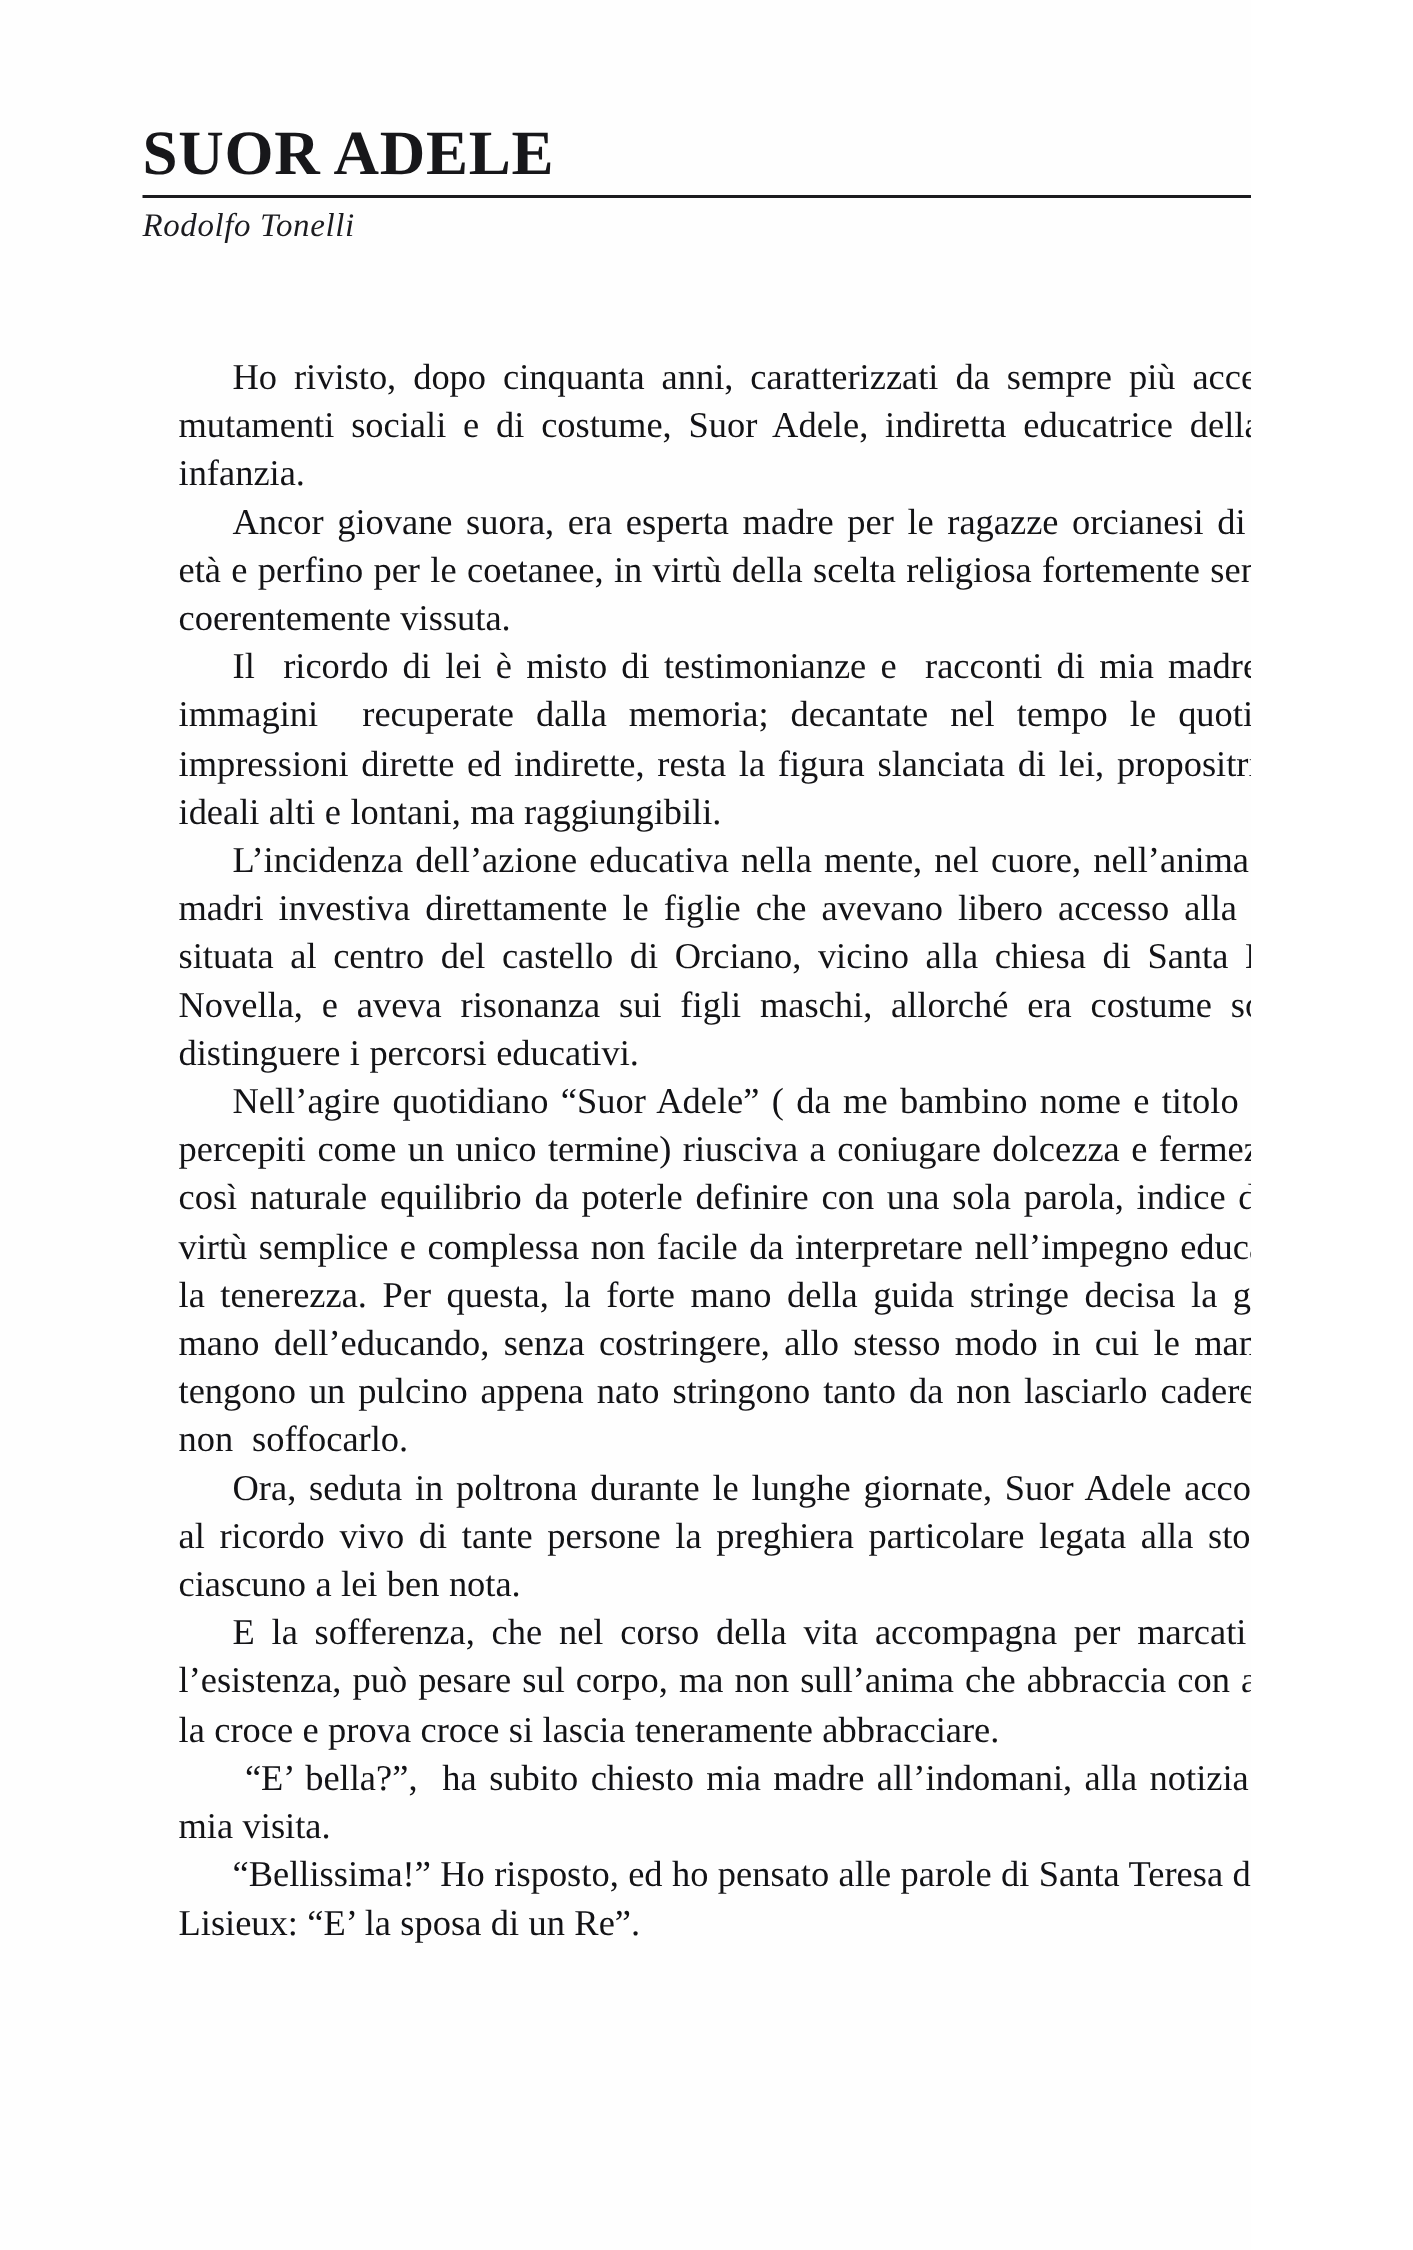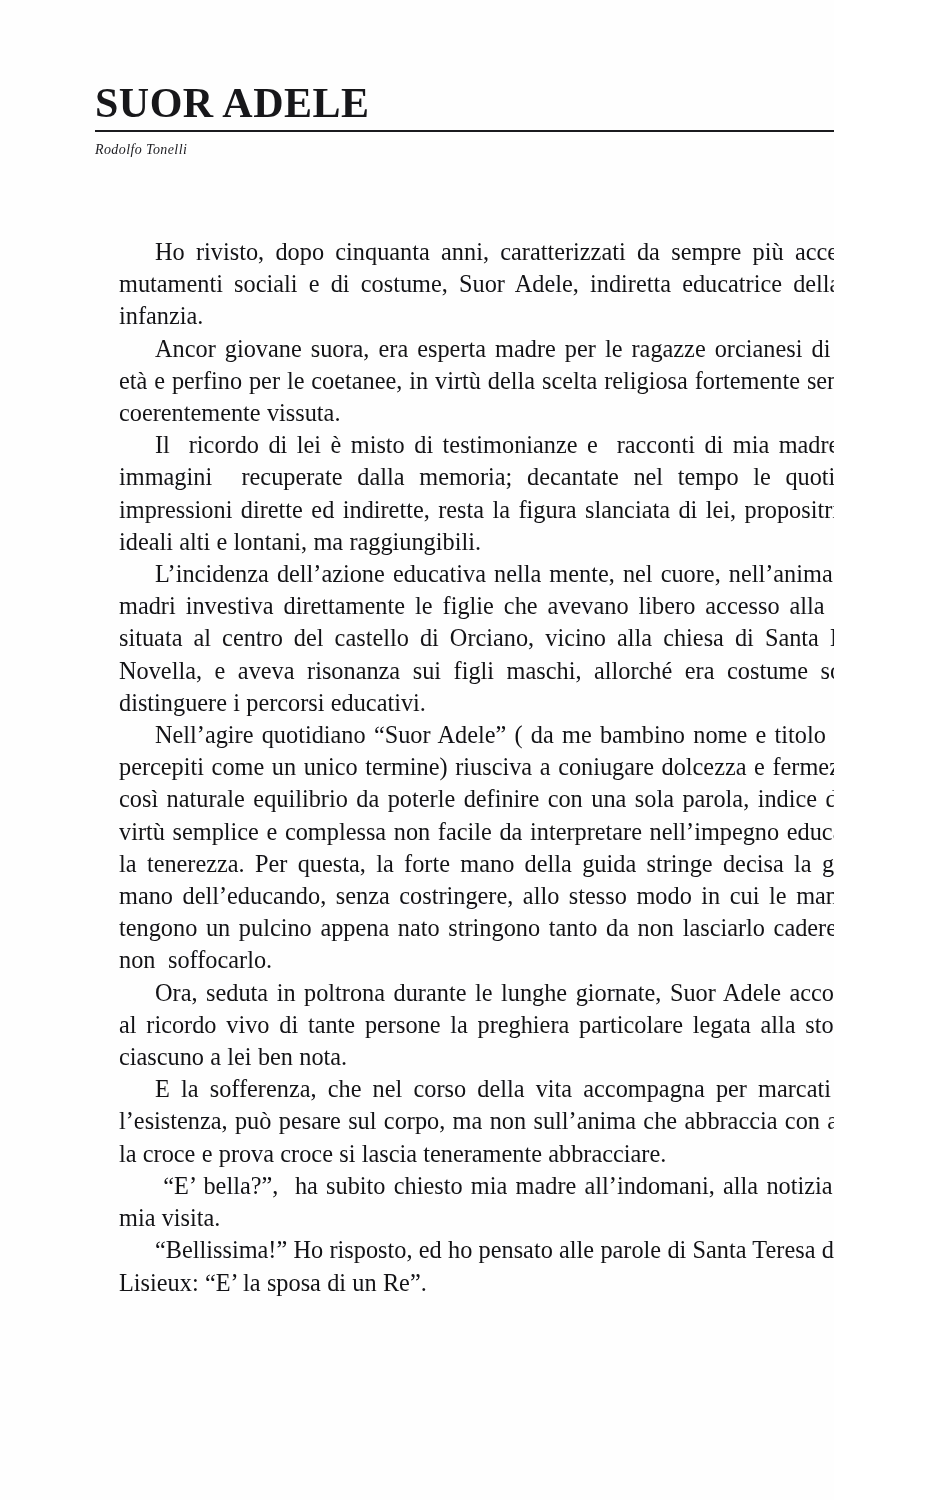--- a/index.html
+++ b/index.html
@@ -39,21 +39,21 @@
   .title-rule {
     width: 793px;
     height: 2px;
     background: #1b1b1e;
     margin: 0 0 6px 0;
   }
 
   .doc-author {
     font-family: "Liberation Serif", "DejaVu Serif", serif;
     font-style: italic;
-    font-size: 14px;
+    font-size: 22px;
     line-height: 24px;
     color: #1c1c20;
     letter-spacing: 0.4px;
     margin: 0;
   }
 
   .body-block {
     margin-top: 74px;
     margin-left: 24px;
   }

